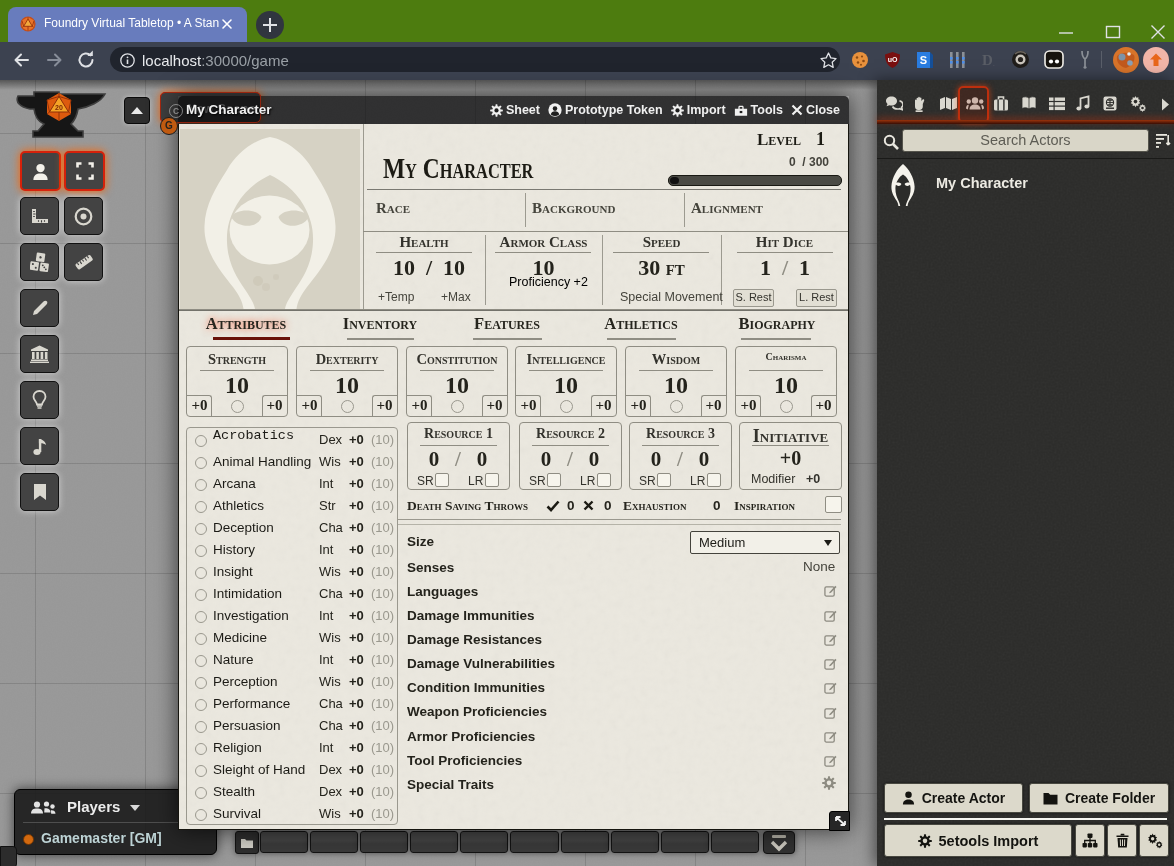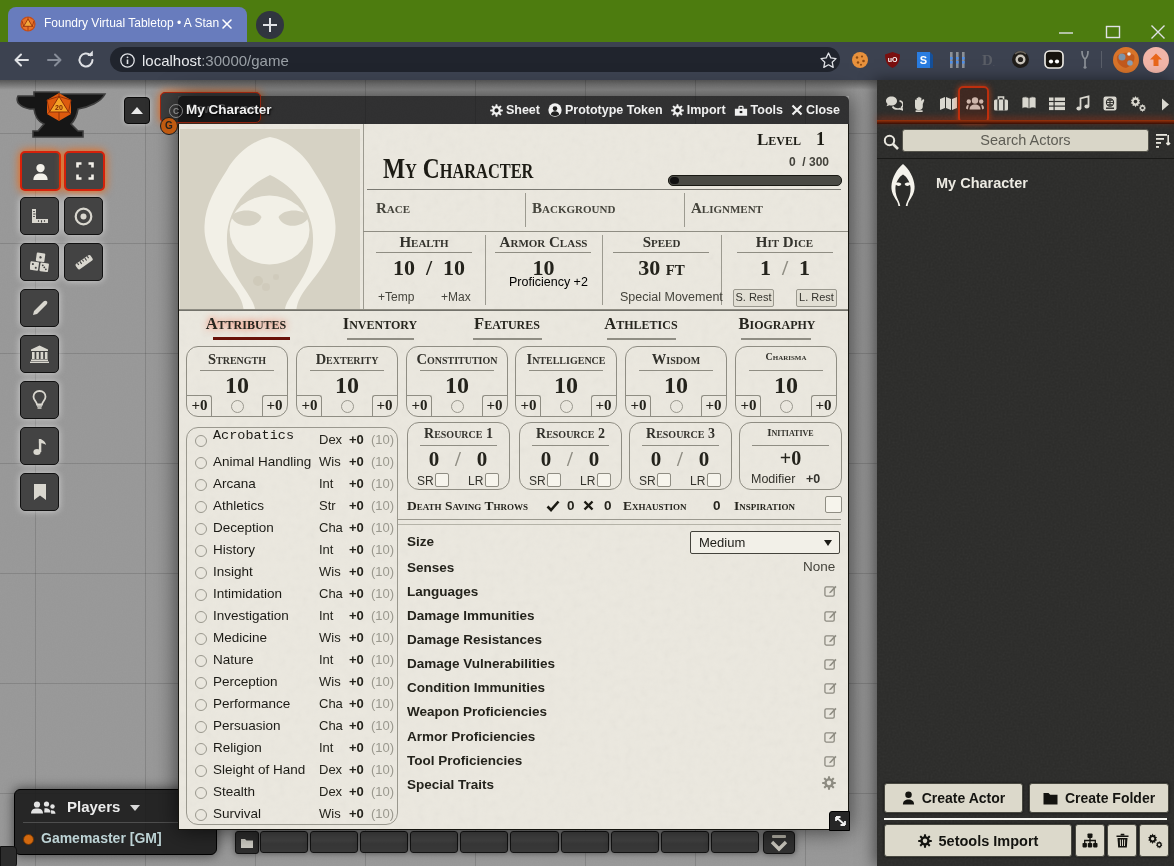--- a/index.html
+++ b/index.html
@@ -25,21 +25,21 @@
   .ctrlbtn.act{border:2px solid #d6210a;box-shadow:0 0 10px #ff6400;}
   .ctrlbtn svg{display:block;}
   
   #win{position:absolute;left:178px;top:96px;width:671px;height:734px;box-shadow:0 0 22px rgba(0,0,0,0.65);}
   #winhead{position:absolute;left:0;top:0;width:671px;height:28px;background:rgba(8,8,10,0.72);border-radius:5px 5px 0 0;color:#f0f0f0;}
   #winbody{position:absolute;left:0;top:28px;width:669px;height:705px;background:#ebe8df;border:1px solid #15140e;border-top:none;color:#191813;}
   .hline{position:absolute;background:#7a7972;height:1px;}
   .vline{position:absolute;background:#9c9a90;width:1px;}
   .hbtn{display:flex;align-items:center;gap:3px;font-weight:bold;font-size:12.5px;}
   
-  .abox{position:absolute;border:1px solid #8f8d83;border-radius:12px;}
+  .abox{position:absolute;border:1px solid #8f8d83;border-radius:4px;}
   .statlab{position:absolute;font-family:"Liberation Serif",serif;font-variant:small-caps;font-weight:bold;color:#33322c;text-align:center;}
   .bignum{position:absolute;font-family:"Liberation Serif",serif;font-weight:bold;color:#24231c;text-align:center;}
   .radio{position:absolute;width:10px;height:10px;border:1px solid #9a988e;border-radius:50%;}
   .chk{position:absolute;width:12px;height:12px;border:1px solid #8f8d83;border-radius:2px;background:#f6f4ec;}
   .skname{position:absolute;font-size:13.5px;color:#1c1b16;}
   .skab{position:absolute;font-size:13px;color:#24231c;}
   .skmod{position:absolute;font-size:13px;color:#24231c;font-weight:bold;}
   .skpas{position:absolute;font-size:13px;color:#9a988e;}
   .trlab{position:absolute;font-size:13.5px;font-weight:bold;color:#24231c;}
   .edic{position:absolute;color:#8d8b81;}
@@ -614,21 +614,21 @@
    <div class="abs" style="left:12px;top:22px;width:77px;height:1px;background:#8f8d83;"></div>
    <div class="bignum" style="left:14px;top:24px;width:24px;font-size:21px;">0</div>
         <div class="bignum" style="left:38px;top:24px;width:24px;font-size:21px;color:#8f8d83">/</div>
         <div class="bignum" style="left:62px;top:24px;width:24px;font-size:21px;">0</div>
    <div class="abs" style="left:9px;top:51px;font-size:12px;color:#33322c;">SR</div>
    <div class="chk" style="left:27px;top:50px;"></div>
    <div class="abs" style="left:60px;top:51px;font-size:12px;color:#33322c;">LR</div>
    <div class="chk" style="left:77px;top:50px;"></div>
   </div>
   <div class="abox" style="left:560px;top:298px;width:101px;height:66px;">
-   <div class="statlab" style="left:0;top:3px;width:101px;font-size:11px;">Initiative</div>
+   <div class="statlab" style="left:0;top:3px;width:101px;font-size:18px;">Initiative</div>
    <div class="abs" style="left:12px;top:22px;width:77px;height:1px;background:#8f8d83;"></div>
    <div class="bignum" style="left:0;top:24px;width:101px;font-size:20px;">+0</div>
    <div class="abs" style="left:11px;top:49px;font-size:12.5px;color:#33322c;">Modifier&nbsp; &nbsp;<b>+0</b></div>
   </div>
   <div class="abs sc" style="left:228px;top:374px;font-size:13.5px;color:#26251e;">Death Saving Throws</div>
   <svg class="abs" style="left:367px;top:376px" width="14" height="12" viewBox="0 0 14 12">
         <path d="M1.5 6.5 L5 10 L12.5 1.5" stroke="#1c1b14" stroke-width="2.6" fill="none"></path>
       </svg>
   <div class="abs" style="left:388px;top:374px;font-size:13.5px;font-weight:bold;color:#26251e;">0</div>
   <svg class="abs" style="left:404px;top:376px" width="11" height="11" viewBox="0 0 11 11">

